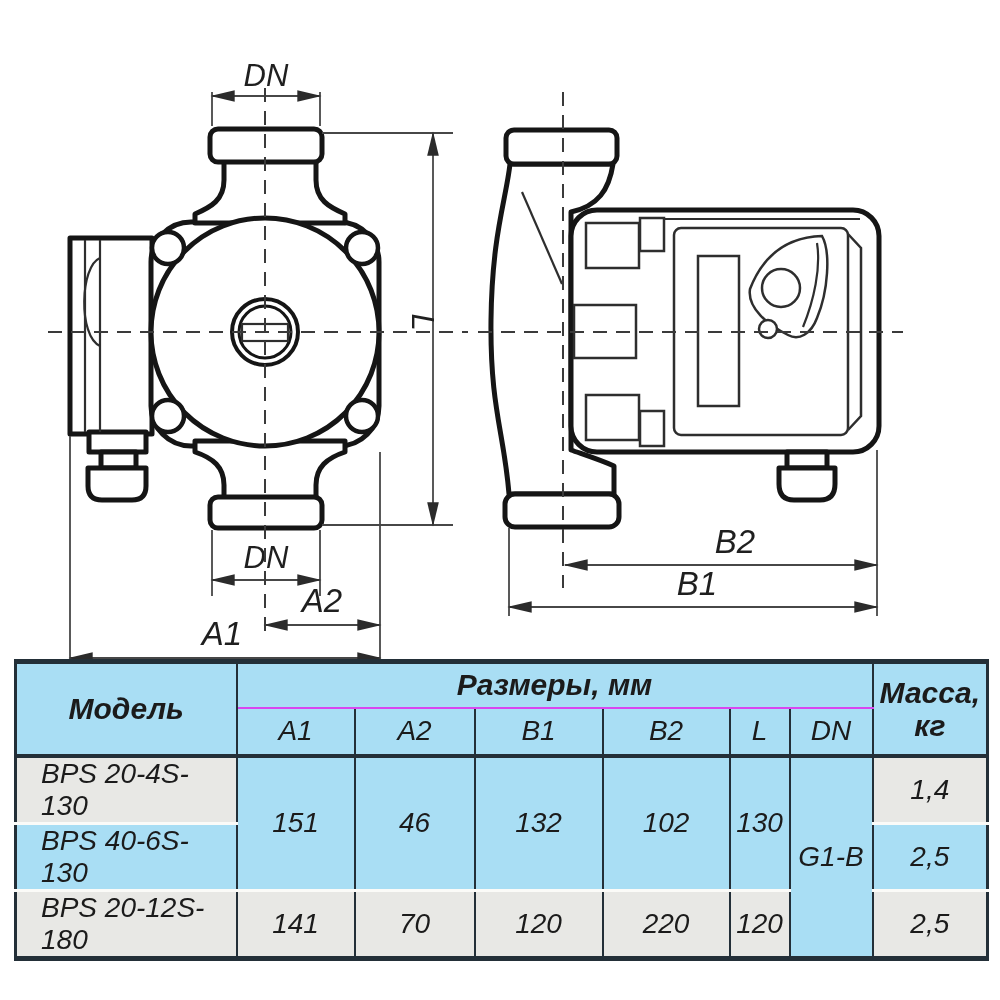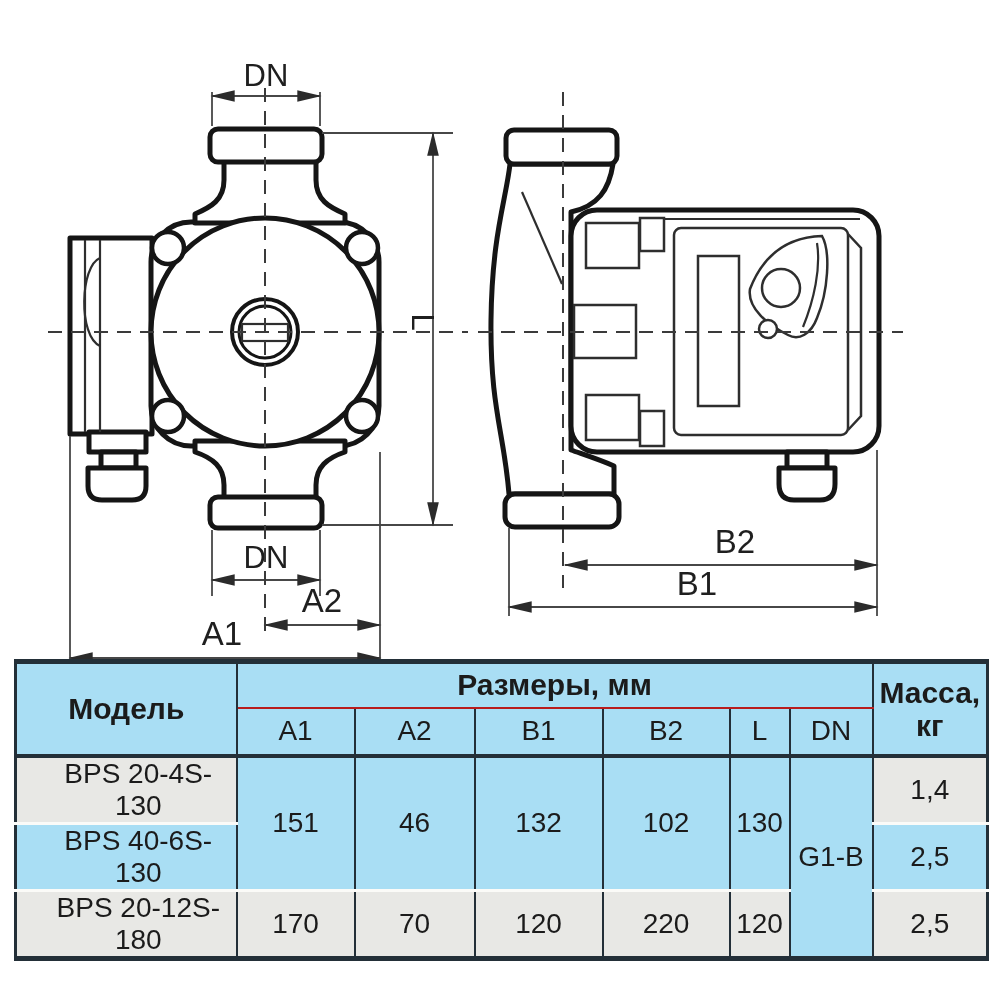--- a/index.html
+++ b/index.html
@@ -1,49 +1,49 @@
 <!DOCTYPE html>
 <html><head>
 <meta charset="utf-8">
 <style>
   html,body { margin:0; padding:0; background:#ffffff; }
   .page {
     position:relative; width:1000px; height:1000px; background:#ffffff;
-    font-family:"Liberation Sans", sans-serif; overflow:hidden;
+    font-family:"Liberation Sans", sans-serif; overflow:hidden;font-style:italic;
   }
   .drawing { position:absolute; left:0; top:0; }
 
   
   .spec-table {
     position:absolute; left:14px; top:659px; width:972px;
     border-collapse:collapse; table-layout:fixed;
     color:#1b1b1b; background:#ffffff;
     border:3px solid #232f38; border-top:5px solid #232f38; border-bottom:5px solid #232f38;
   }
   .spec-table th, .spec-table td {
     border-left:2px solid #232f38; border-right:2px solid #232f38;
     padding:0; text-align:center; vertical-align:middle; overflow:hidden;
   }
   .spec-table thead th {
     background:#a9def4; font-weight:bold; font-size:30px;
-    border-bottom:2px solid #b91c1c;
+    border-bottom:2px solid #d946ef;
   }
   .spec-table tr.group-row { height:46px; }
   .spec-table tr.sub-row   { height:48px; }
   .spec-table tr.sub-row th { font-weight:normal; font-size:28px; border-bottom:4px solid #232f38; }
   .spec-table th.span2 { border-bottom:4px solid #232f38; }
   .mass-head div { line-height:33px; }
 
   .spec-table tbody td { font-size:28px; border-top:3px solid #fbfbf8; border-bottom:0; }
   .spec-table tr.data-row-1 { height:46px; }
   .spec-table tr.data-row-2 { height:50px; }
   .spec-table tr.data-row-3 { height:47px; }
   .blue { background:#a9def4; }
   .gray { background:#e8e8e5; }
-  td.model-cell { text-align:center; padding-left:24px; font-size:26px; }
+  td.model-cell { text-align:left; padding-left:24px; font-size:26px; }
 
   
   .thick { fill:#ffffff; stroke:#151515; stroke-width:5; stroke-linejoin:round; }
   .thick45 { fill:#ffffff; stroke:#151515; stroke-width:4.5; stroke-linejoin:round; }
   .thin  { fill:none; stroke:#2e2e2e; stroke-width:2.2; }
   .thin25 { fill:#ffffff; stroke:#2e2e2e; stroke-width:2.5; }
   .thinNF { fill:none; stroke:#2e2e2e; stroke-width:2.5; }
   .dash  { fill:none; stroke:#3a3a3a; stroke-width:2; stroke-dasharray:14 9; }
   .dim   { fill:none; stroke:#474747; stroke-width:1.8; }
   .dimtxt { fill:#1f1f1f; font-family:"Liberation Sans",sans-serif; font-size:31px; }
@@ -226,21 +226,21 @@
         <td rowspan="2" class="blue">130</td>
         <td rowspan="3" class="blue">G1-B</td>
         <td class="gray">1,4</td>
       </tr>
       <tr class="data-row-2">
         <td class="model-cell blue">BPS 40-6S-130</td>
         <td class="blue">2,5</td>
       </tr>
       <tr class="data-row-3">
         <td class="model-cell gray">BPS 20-12S-180</td>
-        <td class="gray">170</td>
+        <td class="gray">141</td>
         <td class="gray">70</td>
         <td class="gray">120</td>
         <td class="gray">220</td>
         <td class="gray">120</td>
         <td class="gray">2,5</td>
       </tr>
     </tbody>
   </table>
 </div>
 

